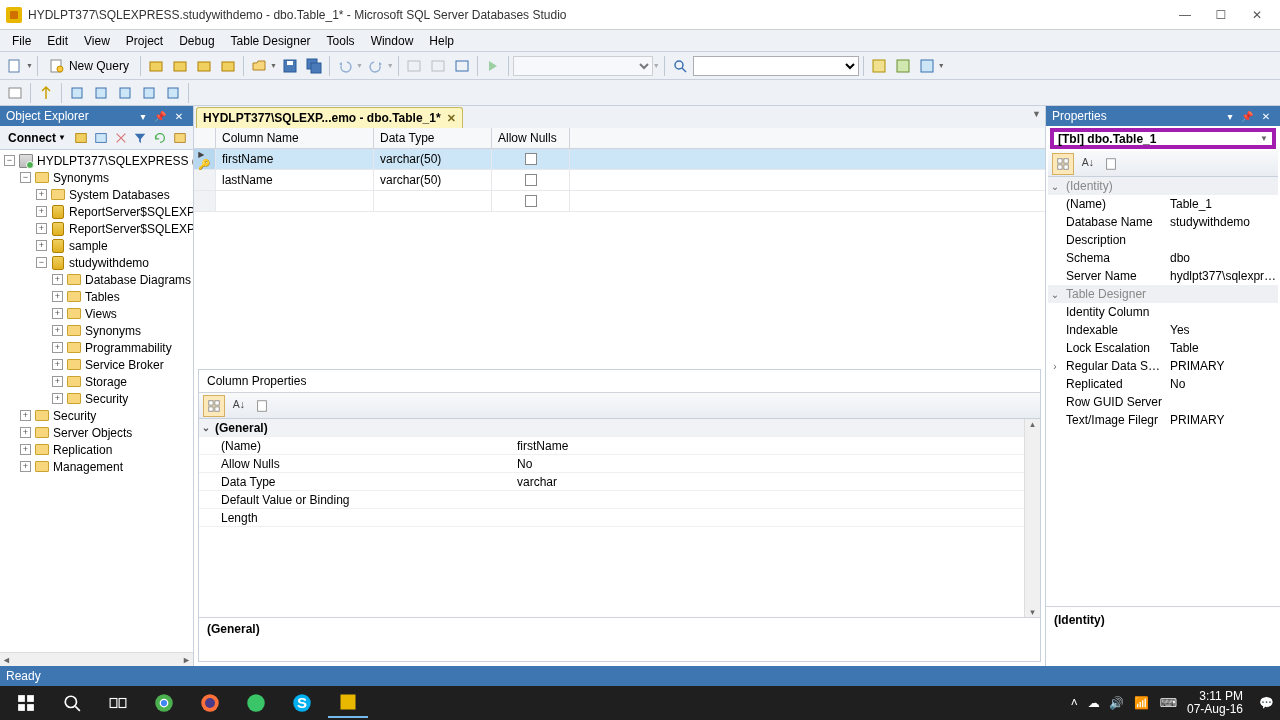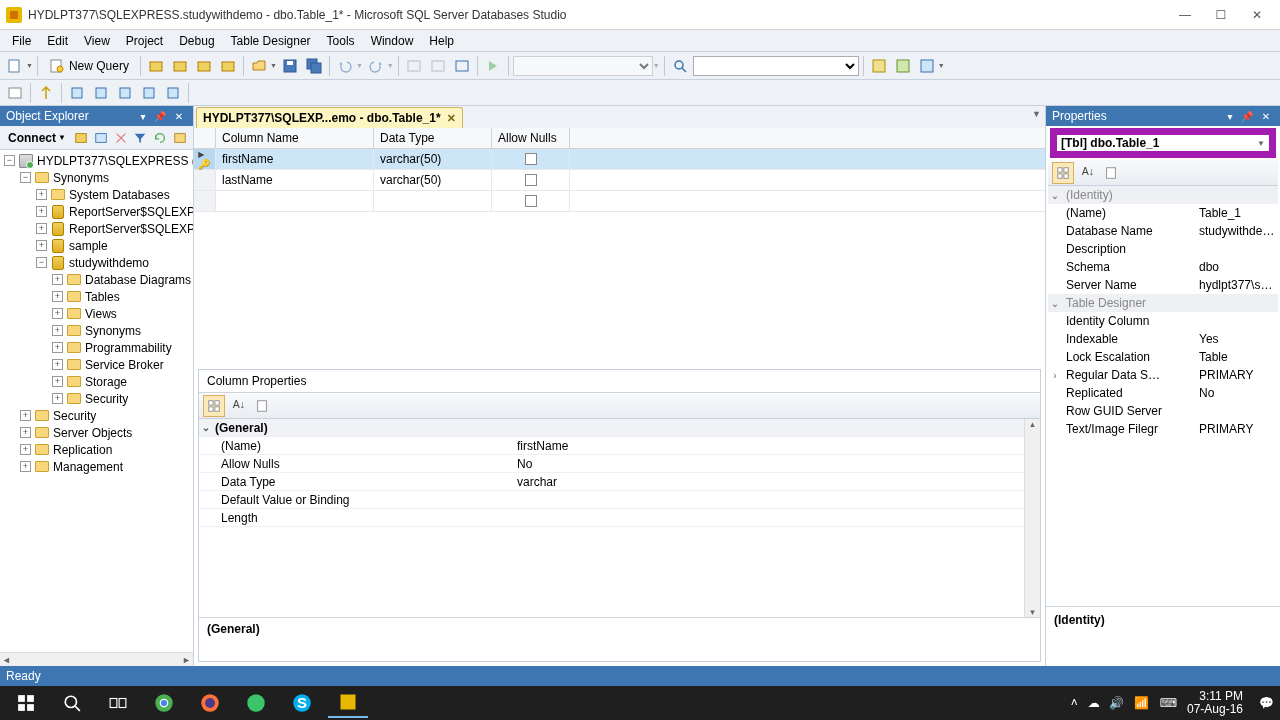--- a/index.html
+++ b/index.html
@@ -91,31 +91,31 @@
 .pg-row .expander2 { width: 14px; text-align: center; font-size: 10px; color: #555; }
 .pg-row .pname { width: 300px; padding-left: 8px; }
 .pg-row.cat .pname { padding-left: 2px; }
 .pg-row .pval { flex: 1; padding-left: 4px; }
 .pg-scroll { width: 16px; background: #f0f0f0; border-left: 1px solid #ddd; display: flex; flex-direction: column; justify-content: space-between; align-items: center; }
 .pg-wrap { display: flex; flex: 1; }
 .pg-foot { padding: 4px 8px; border-top: 1px solid #d0d4da; font-weight: bold; background: #fff; height: 44px; }
 
 
 .props-panel { width: 234px; background: #fff; display: flex; flex-direction: column; }
-.props-obj { height: 30px; border: 7px solid #a21caf; margin: 2px 4px; display: flex; align-items: center; padding: 0 4px; background: #fff; }
+.props-obj { height: 21px; border: 4px solid #a21caf; margin: 2px 4px; display: flex; align-items: center; padding: 0 4px; background: #fff; }
 .props-obj .dd { font-size: 8px; color: #666; margin-left: auto; }
 .props-tb { height: 26px; background: linear-gradient(#f8f9fb,#e9edf2); border-bottom: 1px solid #c8d0dc; display: flex; align-items: center; padding: 0 4px; gap: 2px; margin: 0 2px; }
 .props-tb .tbtn { width: 22px; height: 22px; border: 1px solid transparent; display: flex; align-items: center; justify-content: center; cursor: default; }
 .props-tb .tbtn.active { background: #fce8b8; border-color: #d4b060; }
 .props-grid { flex: 1; overflow: auto; margin: 0 2px; }
 .props-row { display: flex; height: 18px; align-items: center; }
 .props-row.cat { background: #eef0f3; color: #888; }
 .props-row .exp { width: 14px; text-align: center; font-size: 10px; color: #666; }
 .props-row .pn { width: 104px; padding-left: 4px; overflow: hidden; text-overflow: ellipsis; white-space: nowrap; }
-.props-row .pv { flex: 1; padding-left: 4px; overflow: hidden; text-overflow: ellipsis; white-space: nowrap; margin-left: 29px; }
+.props-row .pv { flex: 1; padding-left: 4px; overflow: hidden; text-overflow: ellipsis; white-space: nowrap; }
 .props-foot { padding: 6px 8px; border-top: 1px solid #d0d4da; font-weight: bold; background: #fff; height: 60px; }
 
 
 .status { height: 20px; background: #3e76b1; color: #fff; display: flex; align-items: center; padding: 0 6px; font-size: 11px; }
 
 
 .taskbar { height: 34px; background: #1f1f1f; display: flex; align-items: center; padding: 0 6px; gap: 6px; }
 .taskbar .tb-item { width: 40px; height: 30px; display: flex; align-items: center; justify-content: center; cursor: default; }
 .taskbar .tray { margin-left: auto; display: flex; align-items: center; gap: 10px; color: #fff; font-size: 11px; }
 .taskbar .clock { text-align: right; line-height: 1.1; font-size: 11px; }

